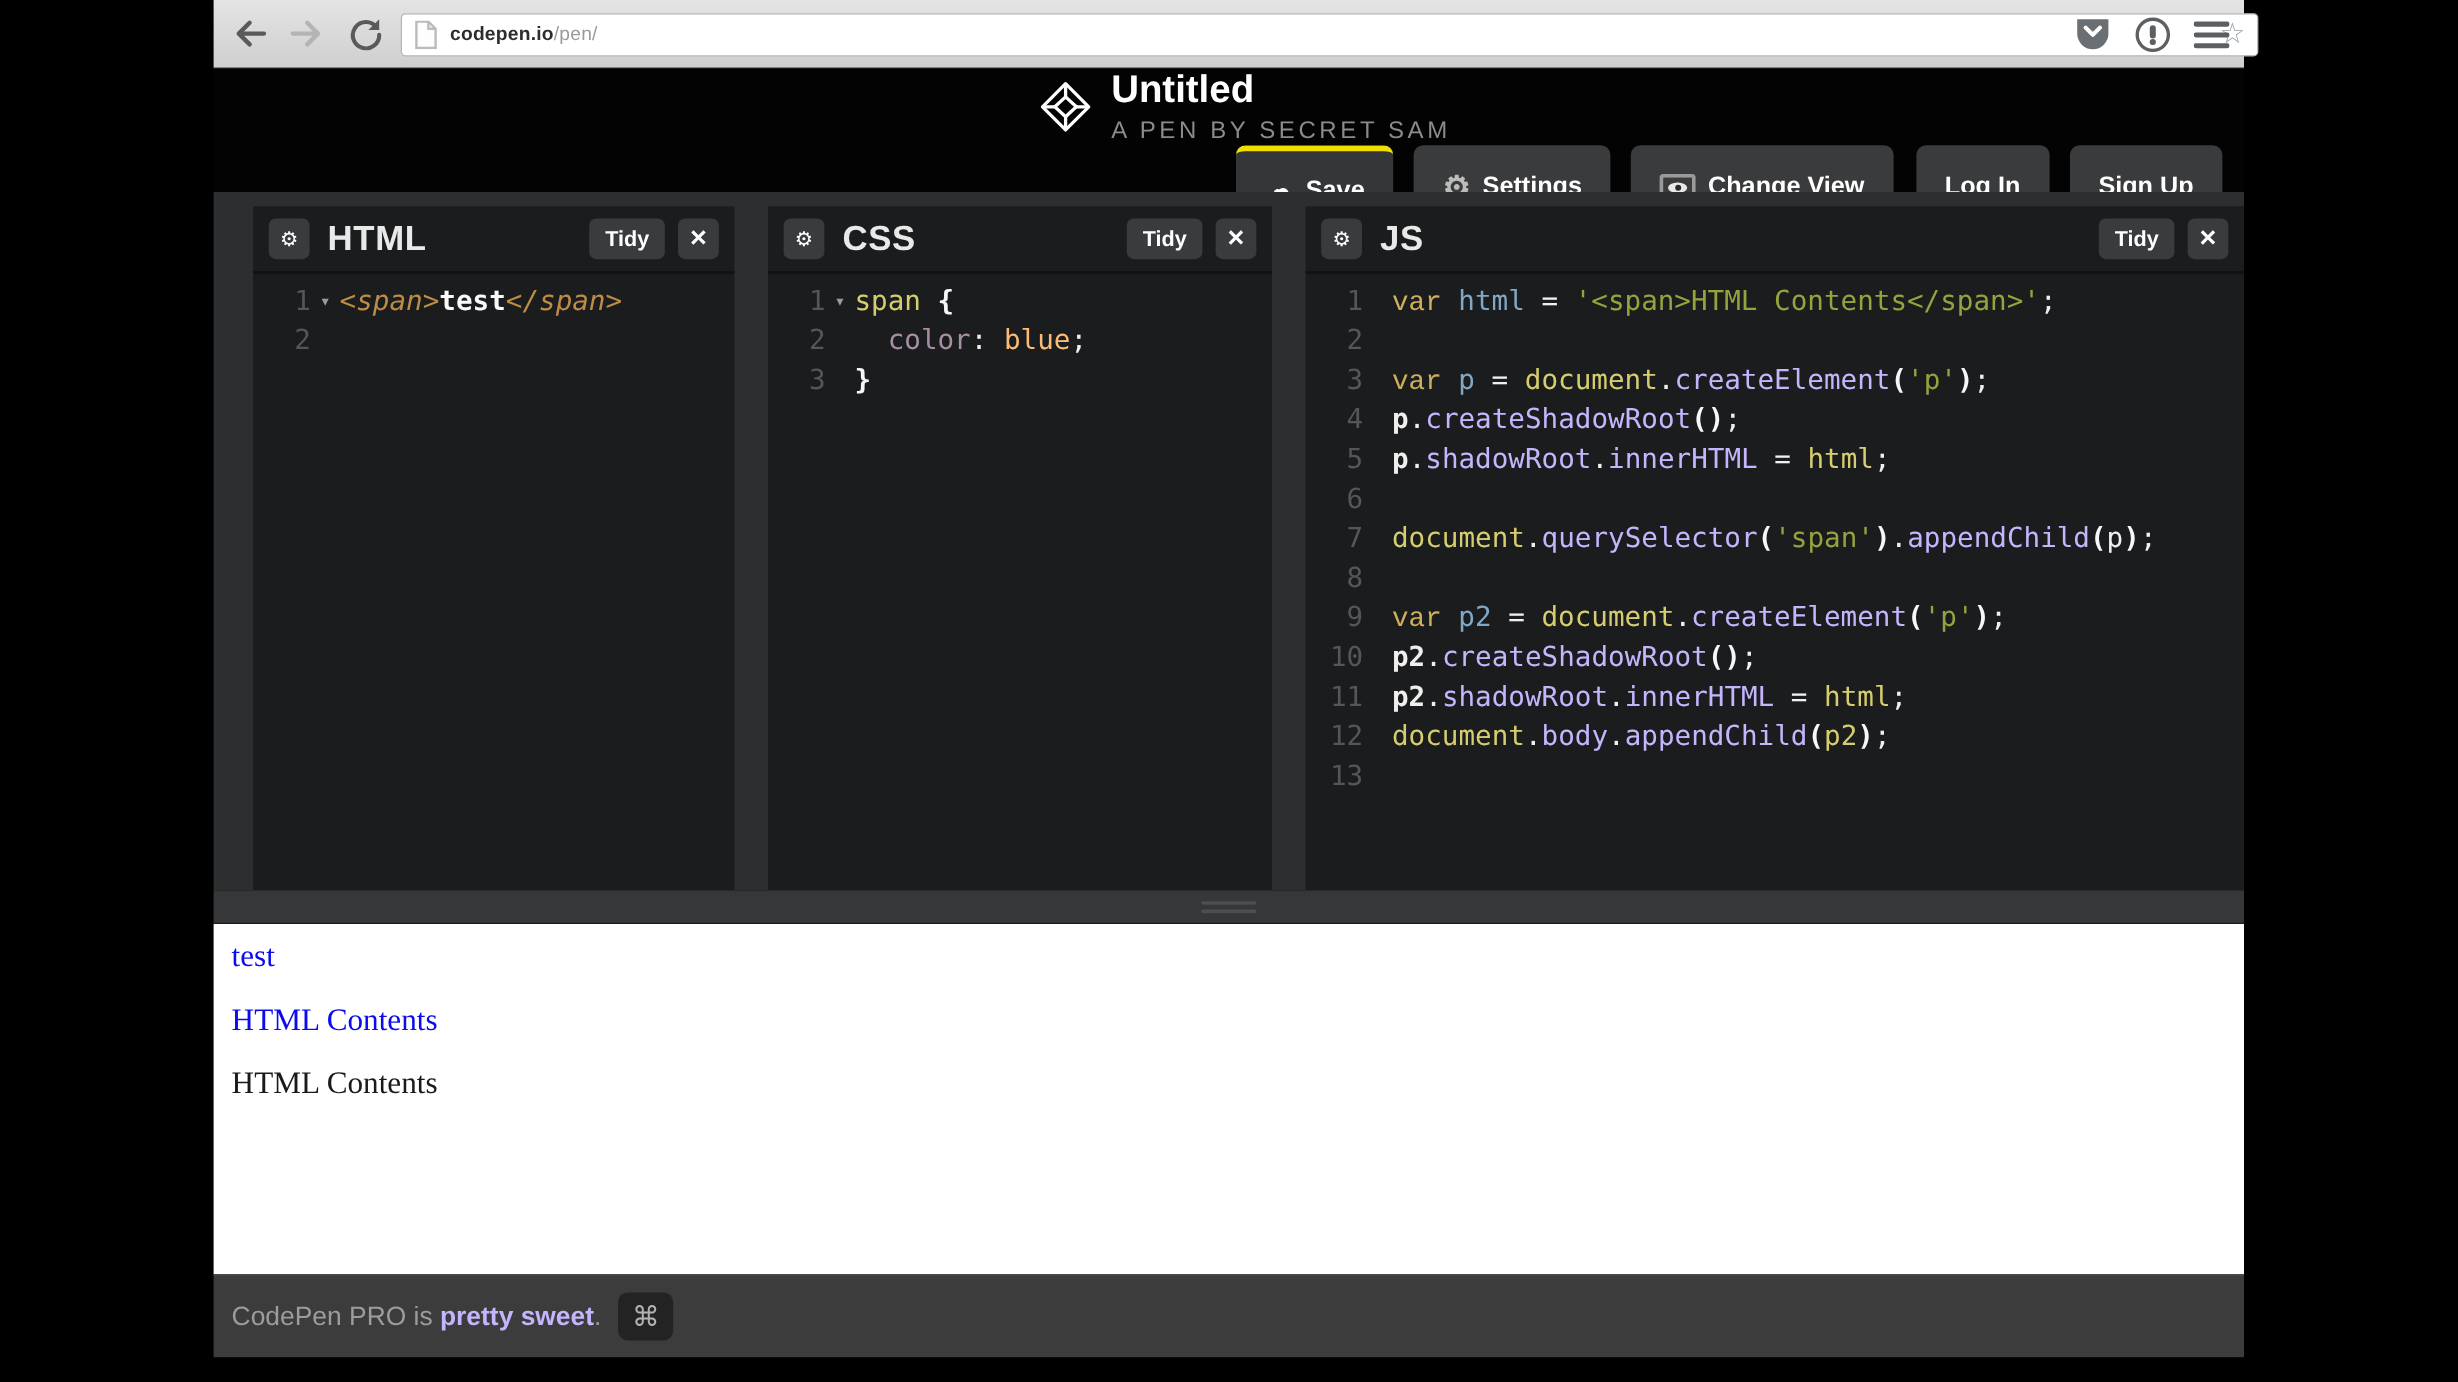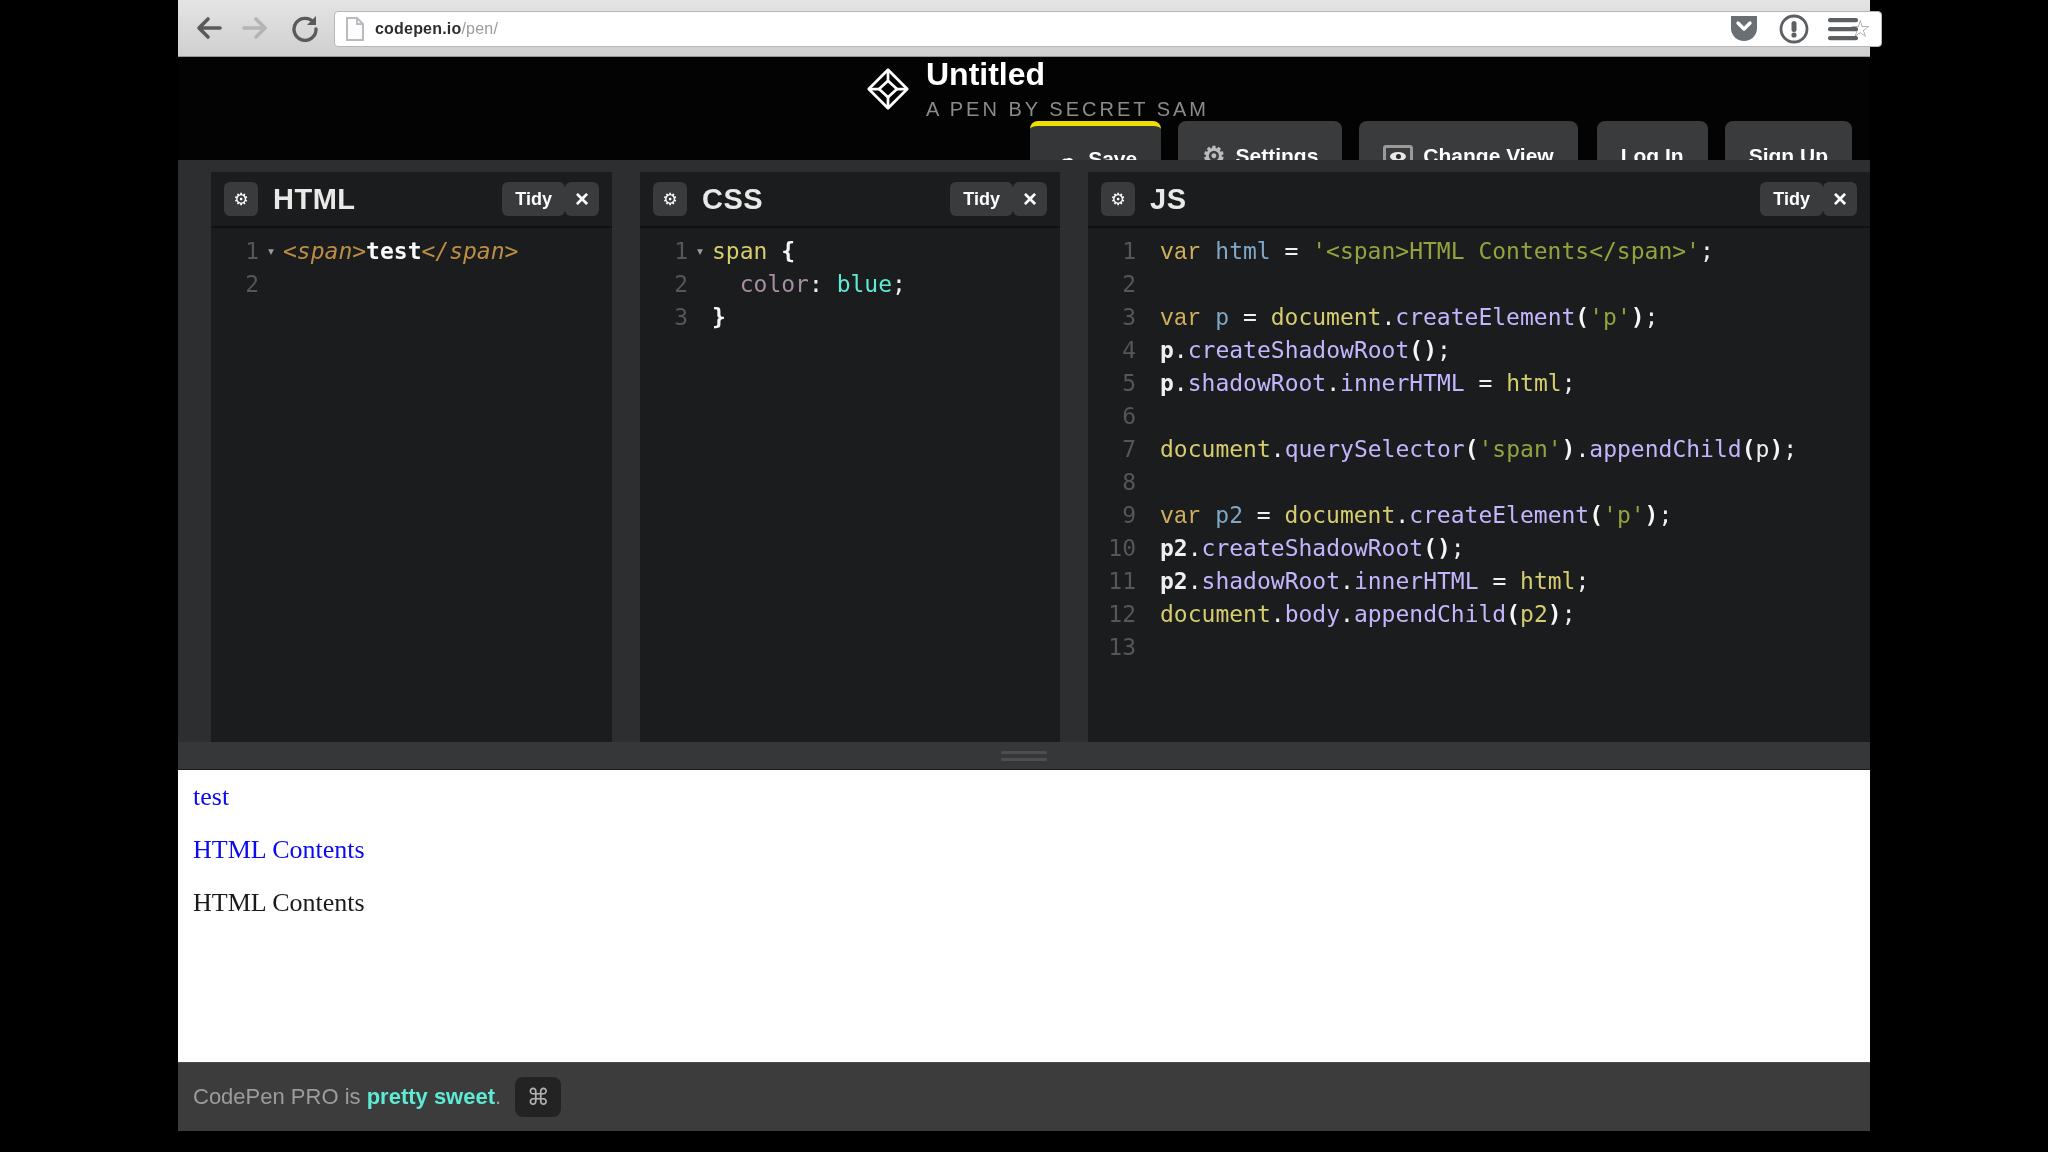--- a/index.html
+++ b/index.html
@@ -48,57 +48,57 @@
   .panel { position:absolute; top:12px; height:570px; background:#1a1c1d; }
   .panel-html { left:33px;  width:401px; }
   .panel-css  { left:462px; width:420px; }
   .panel-js   { left:910px; width:782px; }
   .panel-head { height:56px; display:flex; align-items:center; padding:0 13px;
                 border-bottom:2px solid #101112; }
   .mini-btn { background:#3a3b3c; border-radius:6px; color:#fff; display:flex; align-items:center;
               justify-content:center; cursor:pointer; }
   .gear-btn { width:34px; height:34px; font-size:17px; }
   .panel-title { color:#e9e9e9; font-size:29px; font-weight:800; margin-left:15px; letter-spacing:.5px; }
-  .head-right { margin-left:auto; display:flex; }
+  .head-right { margin-left:auto; display:flex; gap:11px; }
   .tidy-btn { height:34px; padding:0 13px; font-size:18px; font-weight:700; }
   .x-btn { width:34px; height:34px; font-size:24px; font-weight:700; line-height:1; }
   .code-area { padding-top:7px; font-family:"DejaVu Sans Mono", monospace; font-size:23px; }
   .cl { display:flex; height:33px; line-height:33px; white-space:pre; }
   .ln { width:48px; text-align:right; color:#555657; flex:none; }
   .fold { width:24px; text-align:center; color:#9a9a9a; font-size:15px; flex:none; }
   .tok-kw  { color:#cfae5c;font-family:Liberation Mono, monospace; }
   .tok-dv  { color:#80a7c6; }
   .tok-id  { color:#d5cd6e; }
   .tok-fn  { color:#c4b5fd; }
   .tok-str { color:#95a33e; }
   .tok-pl  { color:#f0f0f0; }
   .tok-par { color:#f7f7f7; font-weight:bold; }
   .tok-lead{ color:#efefef; font-weight:bold; }
   .tok-tag { color:#bd8c45; font-style:italic; }
   .tok-b   { color:#fafafa; font-weight:bold; }
   .tok-sel { color:#d5cd6e; }
   .tok-prop{ color:#a78fa3; }
-  .tok-val { color:#5eead4; }
+  .tok-val { color:#fdba74; }
 
   
   .resizer { position:absolute; left:0; top:742px; width:100%; height:28px; background:#363738;
              border-bottom:1px solid #1c1c1c; }
   .rs-handle { position:absolute; left:50%; top:9px; transform:translateX(-50%); width:46px; cursor:row-resize; }
   .rs-handle i { display:block; height:3px; background:#4d4e4f; border-radius:2px; margin-bottom:4px; }
 
   
   .preview { position:absolute; left:0; top:770px; width:100%; height:292px; background:#fff;
              font-family:"Liberation Serif", serif; font-size:26px; padding:13px 0 0 15px; }
   .pv-line { line-height:27px; margin-bottom:26px; }
 
   
   .footer { position:absolute; left:0; top:1062px; width:100%; height:69px; background:#3c3c3c;
             border-top:1px solid #4b4b4b; display:flex; align-items:center; padding-left:15px; }
   .ft-text { font-size:22px; color:#9c9c9c; }
-  .ft-bold { color:#5eead4; font-weight:700;margin-top:39px; }
+  .ft-bold { color:#c4b5fd; font-weight:700;margin-top:39px; }
   .kbd-btn { margin-left:14px; width:46px; height:40px; background:#232323; border-radius:8px;
              color:#b2b2b2; font-size:23px; display:flex; align-items:center; justify-content:center; cursor:pointer; }
 
   svg { display:block; }
 </style>
 </head>
 <body>
 
 <div id="browser-window">
 

